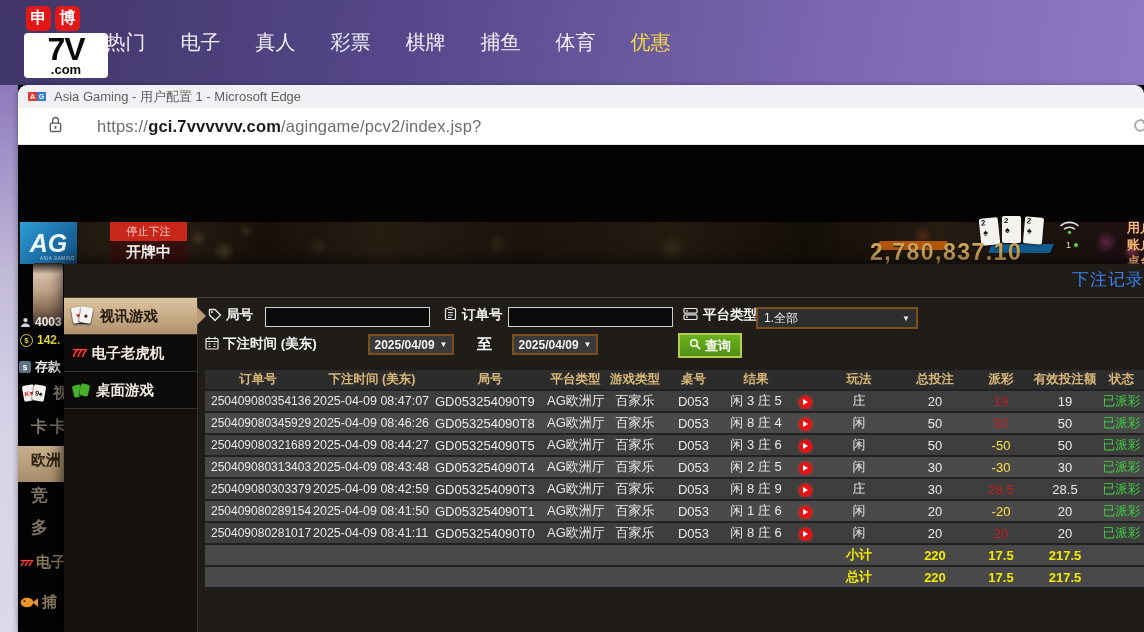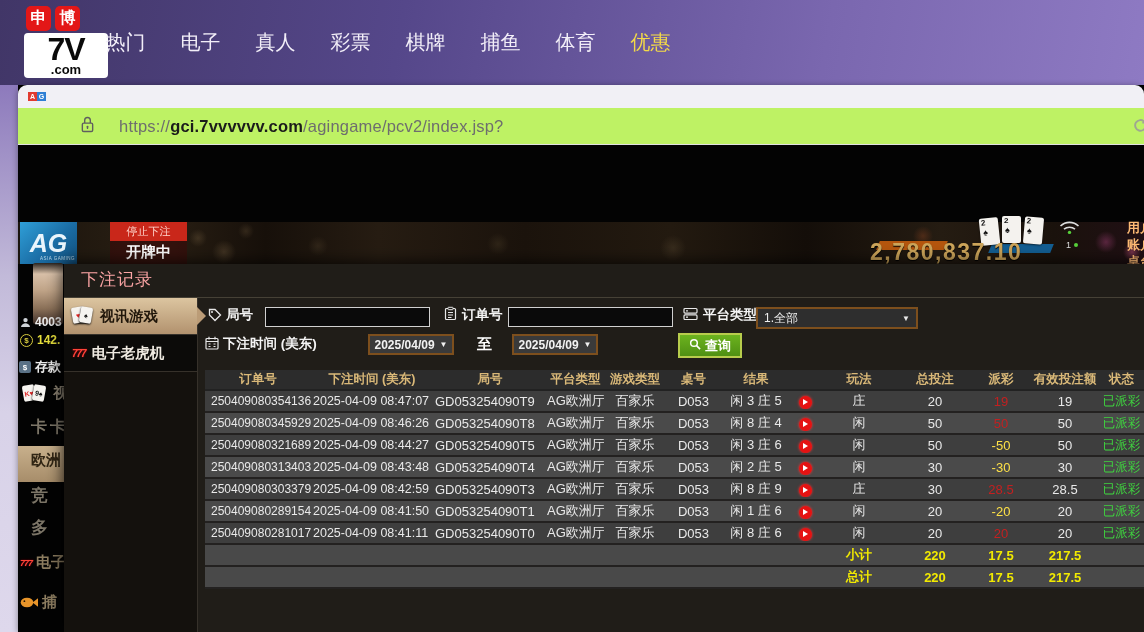--- a/index.html
+++ b/index.html
@@ -27,21 +27,21 @@
   
   .win{position:absolute;left:18px;top:85px;width:1126px;height:547px;background:#050505;
        border-radius:9px 9px 0 0;overflow:hidden;box-shadow:0 1px 6px rgba(0,0,0,.4);}
   .titlebar{height:23px;background:#f1f0f5;display:flex;align-items:center;padding-left:10px;gap:8px;}
   .fav{display:flex;}
   .fav i{width:9px;height:9px;font-style:normal;font-size:7px;color:#fff;display:flex;
          align-items:center;justify-content:center;font-weight:700;}
   .fav .fa{background:#e13b30;}
   .fav .fg{background:#2f7fd4;}
   .title-text{font-size:13px;color:#606060;white-space:nowrap;}
-  .urlbar{height:36px;background:#bef264;display:flex;align-items:center;padding-left:62px;gap:24px;
+  .urlbar{height:36px;background:#ffffff;display:flex;align-items:center;padding-left:30px;gap:34px;
           position:relative;border-bottom:1px solid #e2e2e2;}
   .url{font-size:16.5px;color:#6e6e6e;letter-spacing:.2px;}
   .url b{color:#1b1b1b;font-weight:600;}
   .reload{position:absolute;right:-5px;top:9px;opacity:.85;}
 
   
   .content{position:absolute;left:0;top:60px;width:1126px;height:487px;background:#030303;}
 
   
   .photo{position:absolute;left:0;top:77px;width:1126px;height:42px;
@@ -101,22 +101,22 @@
         align-items:center;gap:3px;}
   .gdot{width:4px;height:4px;border-radius:50%;background:#57d13a;display:inline-block;}
   .info-label{position:absolute;left:1109px;width:55px;color:#fdba74;font-size:13px;font-weight:700;
               z-index:2;white-space:nowrap;overflow:hidden;}
   .gold{position:absolute;left:852px;top:94px;z-index:2;font-size:23px;font-weight:700;color:#cda55a;
         letter-spacing:1.5px;text-shadow:0 1px 1px #000;}
 
   
   .panel{position:absolute;left:46px;top:119px;width:1080px;height:368px;background:#201d18;z-index:10;
          box-shadow:0 0 16px rgba(0,0,0,.9);}
-  .panel-title{height:33px;line-height:31px;padding-left:17px;color:#fca5a5;font-size:17px;
-               border-bottom:1px solid #464136;letter-spacing:1px;}
+  .panel-title{height:33px;line-height:31px;padding-left:17px;color:#3b82f6;font-size:17px;
+               border-bottom:1px solid #464136;letter-spacing:1px;text-align:right;}
   .side{position:absolute;left:0;top:34px;width:133px;height:354px;background:#14110d;
         border-right:1px solid #36312a;}
   .side-item{height:36px;border-bottom:1px solid #36312a;display:flex;align-items:center;
              padding-left:8px;gap:6px;color:#f0ebe2;font-size:14.5px;font-weight:700;position:relative;
              cursor:pointer;background:#0c0b09;}
   .side-item.active{background:linear-gradient(#dcc5a0,#b2926e);color:#20160a;}
   .side-item.active::after{content:"";position:absolute;right:-9px;top:9px;
              border-left:9px solid #bb9c77;border-top:9px solid transparent;border-bottom:9px solid transparent;}
   .ic-gem{width:15px;height:12px;background:linear-gradient(#ffe873,#d4a017);
           clip-path:polygon(50% 100%,0 32%,18% 0,82% 0,100% 32%);}
@@ -198,20 +198,21 @@
   </div>
 
   <div class="strip"></div>
 
   <div class="win">
     <div class="titlebar">
       <span class="fav">
           <i class="fa">A</i>
           <i class="fg">G</i>
         </span>
+      <span class="title-text">Asia Gaming - 用户配置 1 - Microsoft Edge</span>
     </div>
     <div class="urlbar">
       <span>
         <svg width="15" height="19" viewBox="0 0 16 20">
             <rect x="2.5" y="8.5" width="11" height="9" rx="1.5" fill="none" stroke="#5f5f5f" stroke-width="1.5"></rect>
             <path d="M5 8.5V5.5a3 3 0 016 0V8.5" fill="none" stroke="#5f5f5f" stroke-width="1.5"></path>
             <circle cx="8" cy="12.5" r="1.1" fill="#5f5f5f"></circle>
             <path d="M8 12.5v2.4" stroke="#5f5f5f" stroke-width="1.4"></path>
           </svg>
       </span>
@@ -311,20 +312,27 @@
           <div class="side-item active">
             <span class="mini-cards" style="width:22px;">
                 <span class="mcard mc1" style="color:#d22;">♥</span>
                 <span class="mcard mc2" style="left:8px;">♠</span>
               </span>
             <span>视讯游戏</span>
           </div>
           <div class="side-item">
             <span class="s777" style="font-size:10px;">777</span>
             <span>电子老虎机</span>
+          </div>
+          <div class="side-item">
+            <span class="gcards">
+                <span class="gc gc1"></span>
+                <span class="gc gc2"></span>
+              </span>
+            <span>桌面游戏</span>
           </div>
         </div>
 
         <span class="f-icon" style="left:144px;top:44px;">
           <svg width="14" height="14" viewBox="0 0 14 14">
               <path d="M1.5 7V1.5H7L12.5 7 7 12.5Z" fill="none" stroke="#e8e8e8" stroke-width="1.3"></path>
               <circle cx="4" cy="4" r="1" fill="#e8e8e8"></circle>
             </svg>
         </span>
         <span class="f-label" style="left:162px;top:42px;">局号</span>

